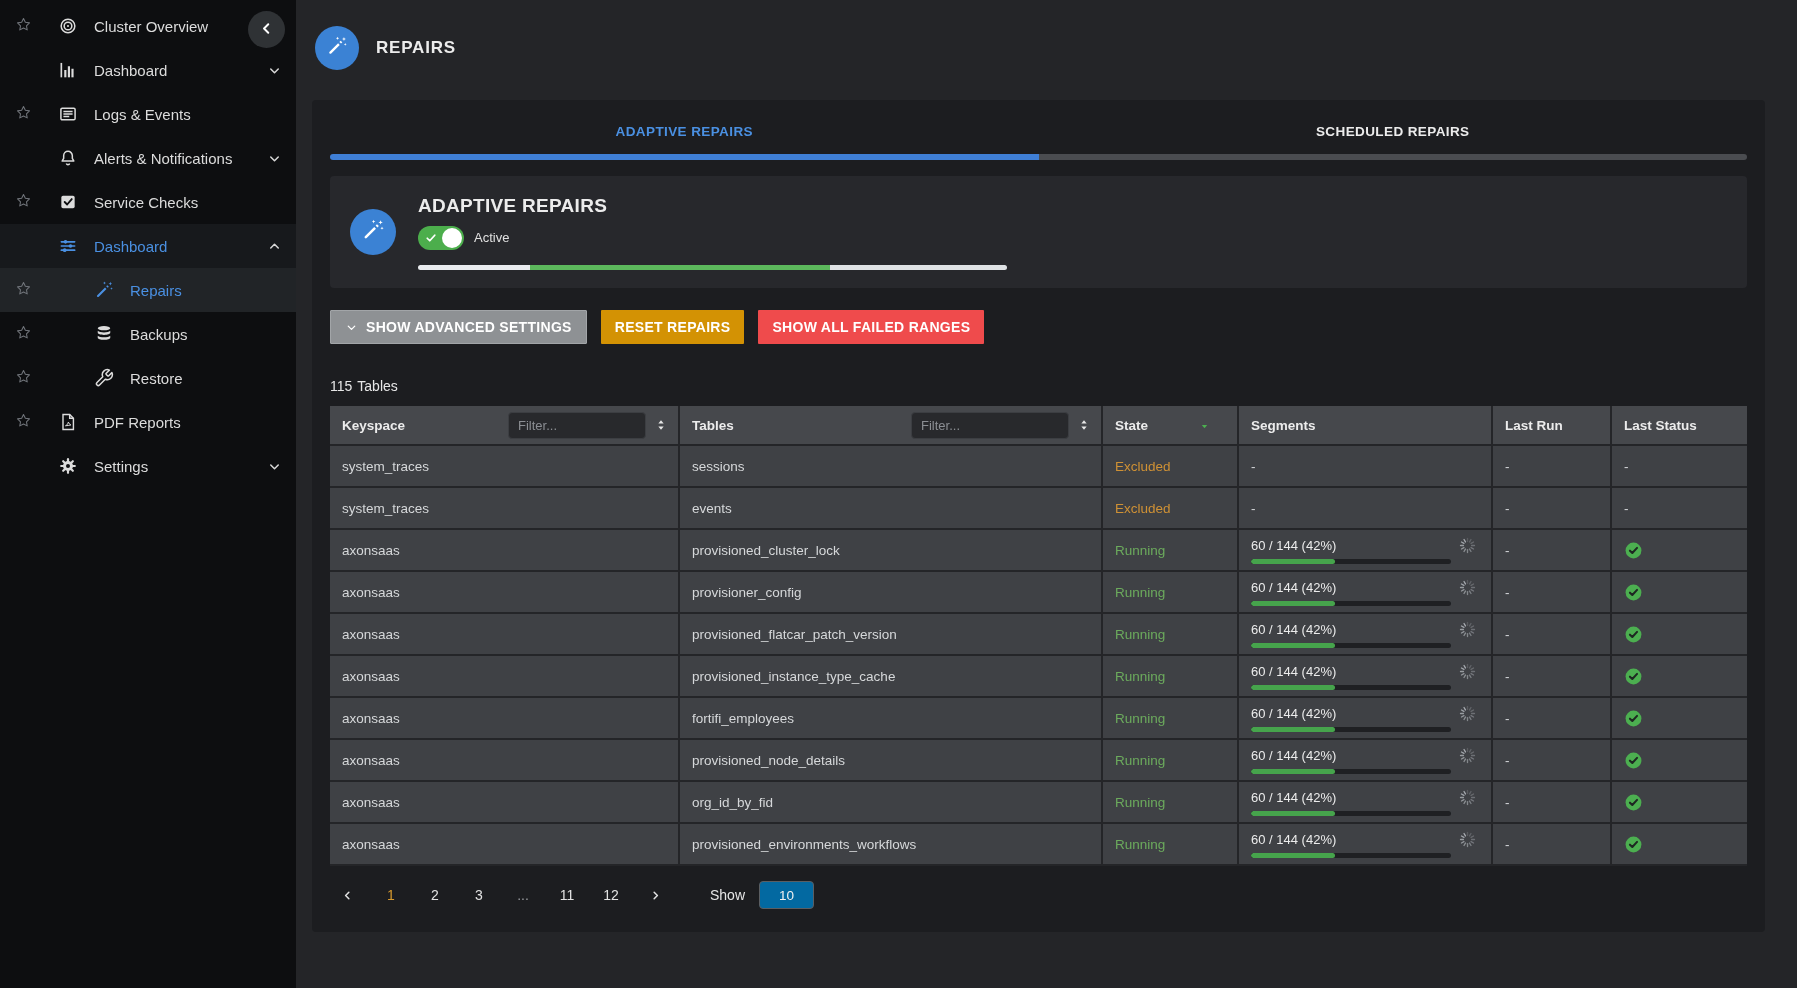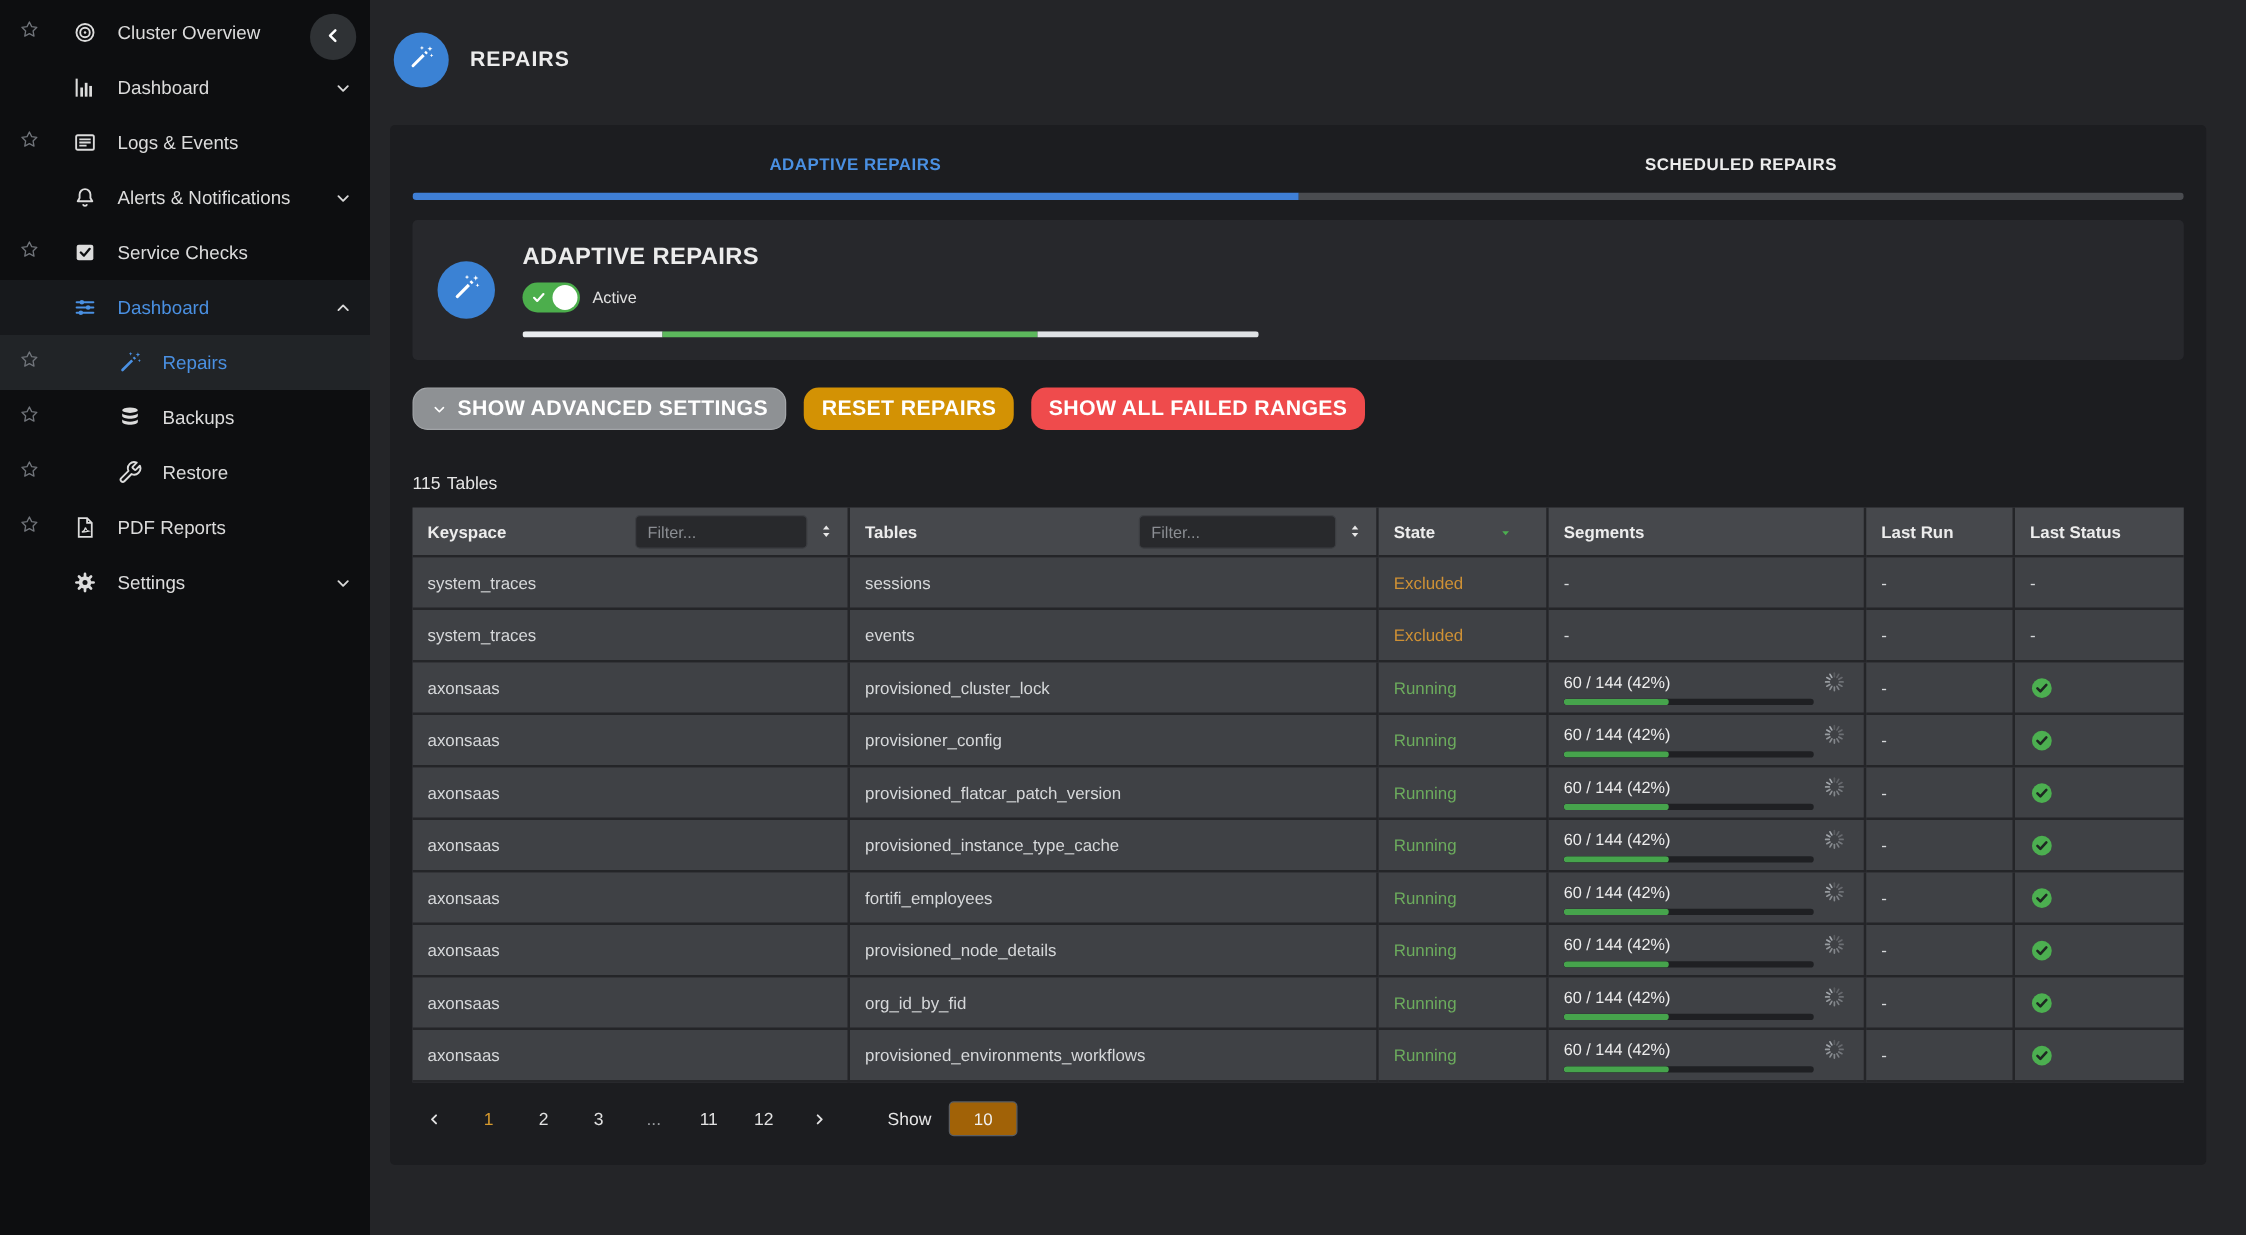--- a/index.html
+++ b/index.html
@@ -56,22 +56,22 @@
   .toggle-row { display:flex; align-items:center; margin-top:9px; }
   .toggle { width:46px; height:24px; border-radius:12px; background:var(--toggle-green,#4cae4c);
     position:relative; display:inline-flex; align-items:center; cursor:pointer; }
   .toggle-check { margin-left:7px; display:flex; }
   .knob { position:absolute; right:2px; top:2px; width:20px; height:20px; border-radius:50%; background:#fff; }
   .toggle-label { margin-left:10px; font-size:13px; color:#e0e0e0; }
   .panel-progress { display:flex; height:5px; width:45%; margin-top:15px; border-radius:3px; overflow:hidden; }
   .pseg { height:100%; }
 
   .actions { display:flex; gap:14px; margin-top:22px; }
-  .btn { display:flex; align-items:center; gap:8px; height:34px; padding:0 14px; border:none; border-radius:12px;
-    color:#fff; font-weight:bold; font-size:17px; letter-spacing:.3px; font-family:inherit; cursor:pointer; }
+  .btn { display:flex; align-items:center; gap:8px; height:34px; padding:0 14px; border:none; border-radius:1px;
+    color:#fff; font-weight:bold; font-size:14px; letter-spacing:.3px; font-family:inherit; cursor:pointer; }
   .btn-gray   { background:var(--btn-gray,#8e9194); border:1px solid #a2a5a8; }
   .btn-orange { background:var(--btn-orange,#d39204); }
   .btn-red    { background:var(--btn-red,#ef4b4c); }
   .btn-icon { display:flex; } .btn-icon svg { width:13px; height:13px; }
 
   .count-row { margin-top:34px; font-size:14px; color:#e6e6e6; }
   .count-row .count-num { margin-right:5px; }
 
   table.grid { margin-top:12px; width:100%; border-collapse:separate; border-spacing:0; table-layout:fixed; font-size:13.5px; }
   .grid th { background:#46484c; height:40px; font-weight:bold; text-align:left; color:#ececec;
@@ -101,21 +101,21 @@
   .status-ok-wrap { display:flex; align-items:center; }
   .status-ok-wrap svg { width:19px; height:19px; }
 
   .pager { display:flex; align-items:center; margin-top:14px; padding-left:2px; }
   .page { min-width:30px; height:30px; display:flex; align-items:center; justify-content:center; margin-right:14px;
     color:#e2e2e2; font-size:14px; cursor:pointer; }
   .page svg { width:13px; height:13px; }
   .page.active { color:var(--page-active,#d79a2e); }
   .page.ellipsis { color:#9a9da1; cursor:default; }
   .show-label { margin-left:26px; font-size:14px; color:#e6e6e6; }
-  .show-box { margin-left:14px; min-width:55px; height:28px; background:#a16207; border:1px solid #5b5e62; border-radius:4px;
+  .show-box { margin-left:14px; min-width:55px; height:28px; background:#0369a1; border:1px solid #5b5e62; border-radius:4px;
     display:flex; align-items:center; justify-content:center; font-size:13.5px; color:#f0f0f0; cursor:pointer; }
 </style>
 </head>
 <body>
 
 <div class="app">
 
   <aside class="sidebar">
     <button class="collapse-btn">
       <span><svg viewBox="0 0 24 24" fill="none" stroke="currentColor" stroke-width="2.8" stroke-linecap="round" stroke-linejoin="round">

